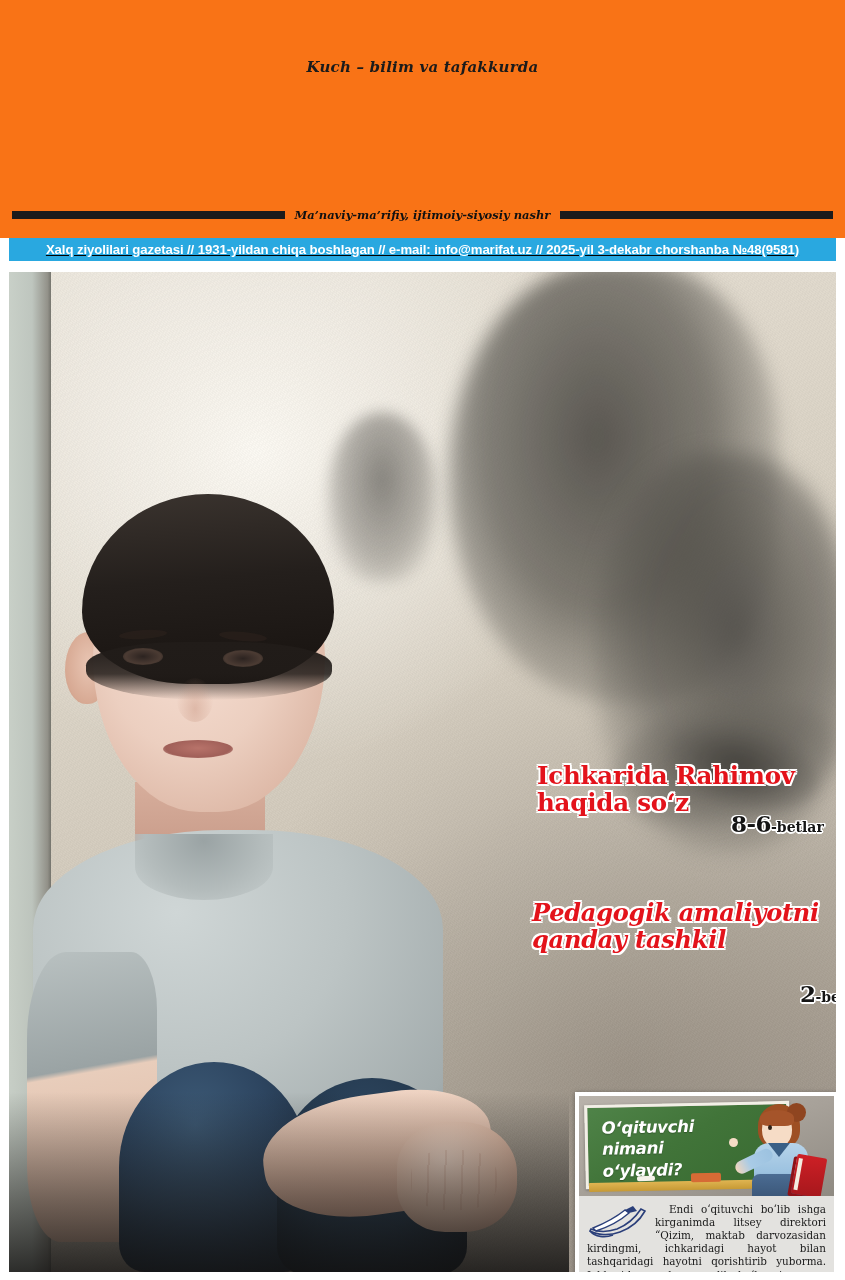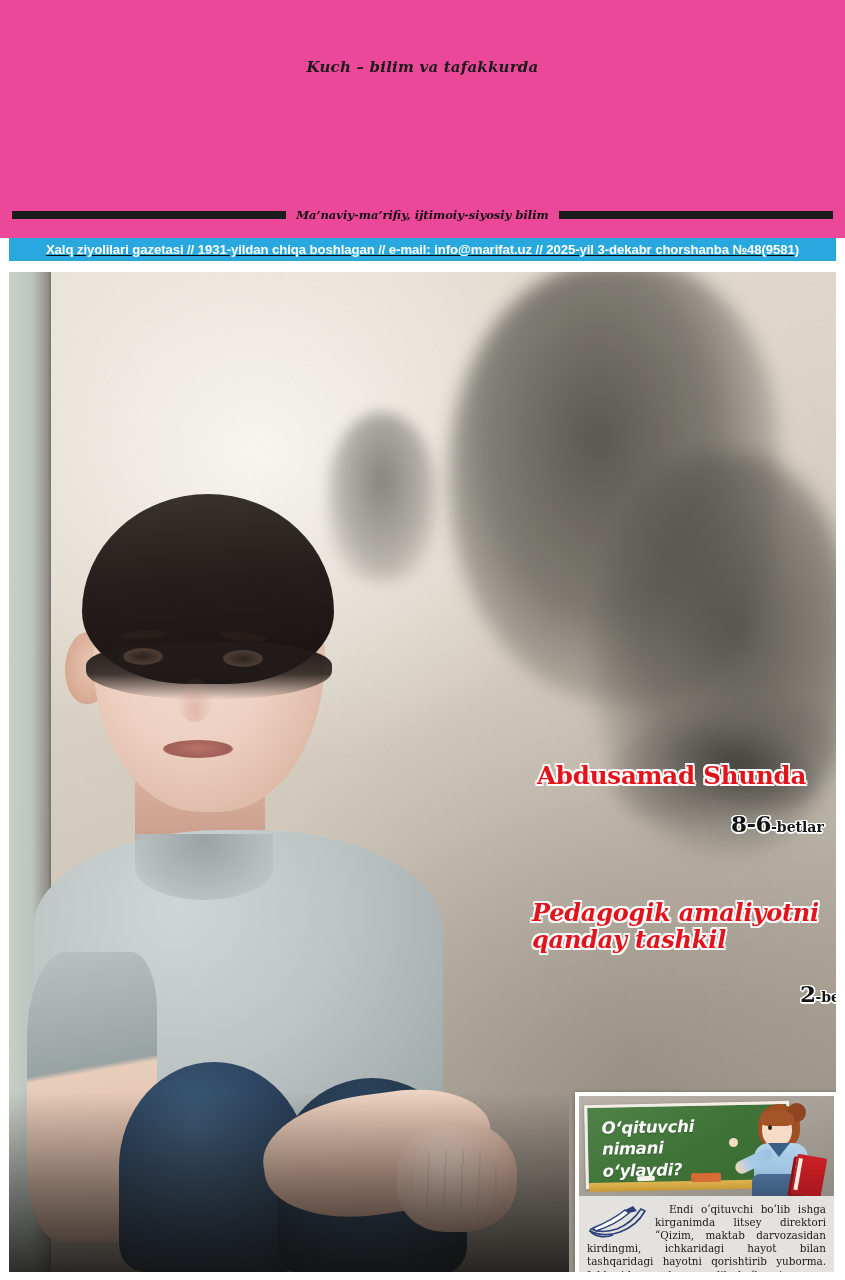--- a/index.html
+++ b/index.html
@@ -21,21 +21,21 @@
     height: 1280px;
     background: #ffffff;
     overflow: hidden;
   }
 
   
   .masthead {
     position: relative;
     width: 845px;
     height: 238px;
-    background: #ec4899;
+    background: #f97316;
   }
 
   .tagline {
     position: absolute;
     top: 58px;
     left: 0;
     width: 845px;
     text-align: center;
     font-family: "DejaVu Serif", serif;
     font-style: italic;
@@ -637,21 +637,21 @@
 
 <div id="page">
 
   <div class="masthead">
 
     <div class="tagline">Kuch – bilim va tafakkurda</div>
 
 
     <div class="subtitle-row">
       <div class="rule-thick"></div>
-      <div class="subtitle-text">Ma’naviy-ma’rifiy, ijtimoiy-siyosiy bilim</div>
+      <div class="subtitle-text">Ma’naviy-ma’rifiy, ijtimoiy-siyosiy nashr</div>
       <div class="rule-thick"></div>
     </div>
   </div>
 
   <div class="blue-banner">
     <span class="blue-banner-text">Xalq ziyolilari gazetasi // 1931-yildan chiqa boshlagan // e-mail: info@marifat.uz // 2025-yil 3-dekabr chorshanba №48(9581)</span>
   </div>
 
   <div class="photo-area">
 
@@ -681,21 +681,22 @@
       <div class="boy-arm-l"></div>
       <div class="boy-knee-l"></div>
       <div class="boy-knee-r"></div>
       <div class="boy-forearm"></div>
       <div class="boy-hand"></div>
     </div>
 
     <div class="floor-shadow"></div>
 
     <div class="red-headline hl-abdusamad">
-      <span>Abdusamad Shunda</span><br>
+      <span>Ichkarida Rahimov</span><br>
+      <span>haqida so‘z</span>
     </div>
     <div class="page-ref pr-89">
       <span class="num">8-6</span><span class="suffix">-betlar</span>
     </div>
 
     <div class="red-headline hl-pedagogik">
       <span>Pedagogik amaliyotni</span><br>
       <span>qanday tashkil</span><br>
     </div>
     <div class="page-ref pr-2bet">

